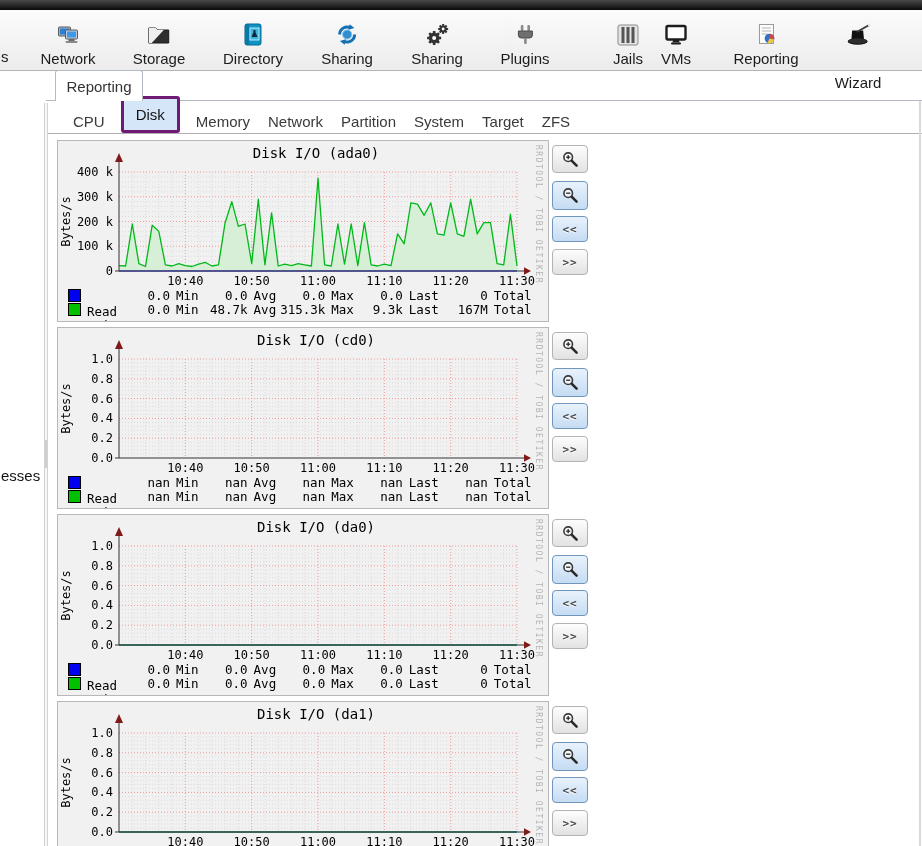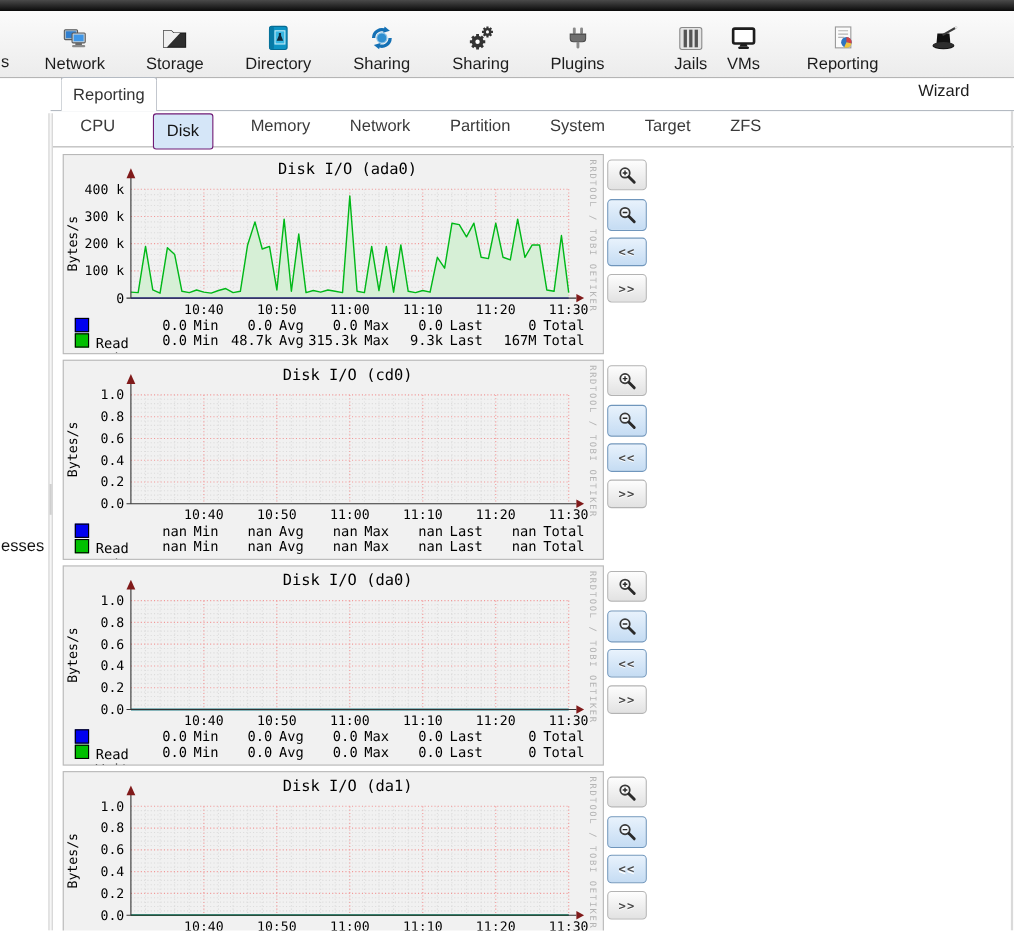--- a/index.html
+++ b/index.html
@@ -20,30 +20,30 @@
   .tb-label{font-size:15px;color:#1c1c1c;margin-top:2px;white-space:nowrap;}
   #toolbar-partial{position:absolute;left:1px;top:38px;font-size:15px;color:#1c1c1c;}
   
   #tabstrip-line{position:absolute;left:46px;right:0;top:100px;height:1px;background:#b4bac2;}
   #tab-reporting{position:absolute;left:55px;top:70px;width:88px;height:31px;
     background:#ffffff;border:1px solid #b4bac2;border-bottom:none;box-sizing:border-box;
     z-index:2;display:flex;align-items:center;justify-content:center;
     font-size:15px;color:#333;cursor:pointer;border-radius:3px 3px 0 0;}
   
   #subtabs{position:absolute;left:57px;top:103px;height:30px;display:flex;
-    align-items:flex-start;gap:32px;padding-left:14px;z-index:1;}
+    align-items:flex-end;gap:14px;padding-left:14px;z-index:1;}
   .subtab{font-size:15px;color:#3a3a3a;cursor:pointer;padding:3px 2px;white-space:nowrap;}
-  .subtab.active{background:#d5e6f8;border:1px solid #701a75;border-radius:3px;
+  .subtab.active{background:#d5e6f8;border:3px solid #701a75;border-radius:3px;
     padding:7px 12px;color:#141414;}
   #subtab-line{position:absolute;left:48px;right:0;top:133px;height:1px;background:#b0b0b0;}
   
   #splitter{position:absolute;left:44px;top:103px;bottom:0;width:4px;background:#f6f6f6;
     border-left:1px solid #d2d2d2;border-right:1px solid #d2d2d2;box-sizing:border-box;cursor:col-resize;}
   #splitter-grabber{position:absolute;left:0;top:337px;width:2px;height:28px;background:#cfcfcf;}
-  #sidebar-partial{position:absolute;left:1px;top:488px;font-size:15px;color:#141414;white-space:nowrap;}
+  #sidebar-partial{position:absolute;left:1px;top:467px;font-size:15px;color:#141414;white-space:nowrap;}
   #right-edge{position:absolute;left:919px;top:101px;bottom:0;width:2px;background:#dadada;}
   
   #charts{position:absolute;left:57px;top:140px;}
   .chart-row{position:relative;width:531px;height:182px;margin-bottom:5px;}
   .chart-panel{position:absolute;left:0;top:0;width:492px;height:182px;background:#f1f1f1;
     border:1px solid #b8b8b8;box-sizing:border-box;overflow:hidden;}
   .chart-svg{position:absolute;left:0;top:0;}
   .chart-legend{position:absolute;left:10px;top:147px;right:2px;
     font-family:"DejaVu Sans Mono",monospace;font-size:12.5px;color:#000;}
   .lg-row{display:flex;align-items:center;height:14px;white-space:nowrap;}

